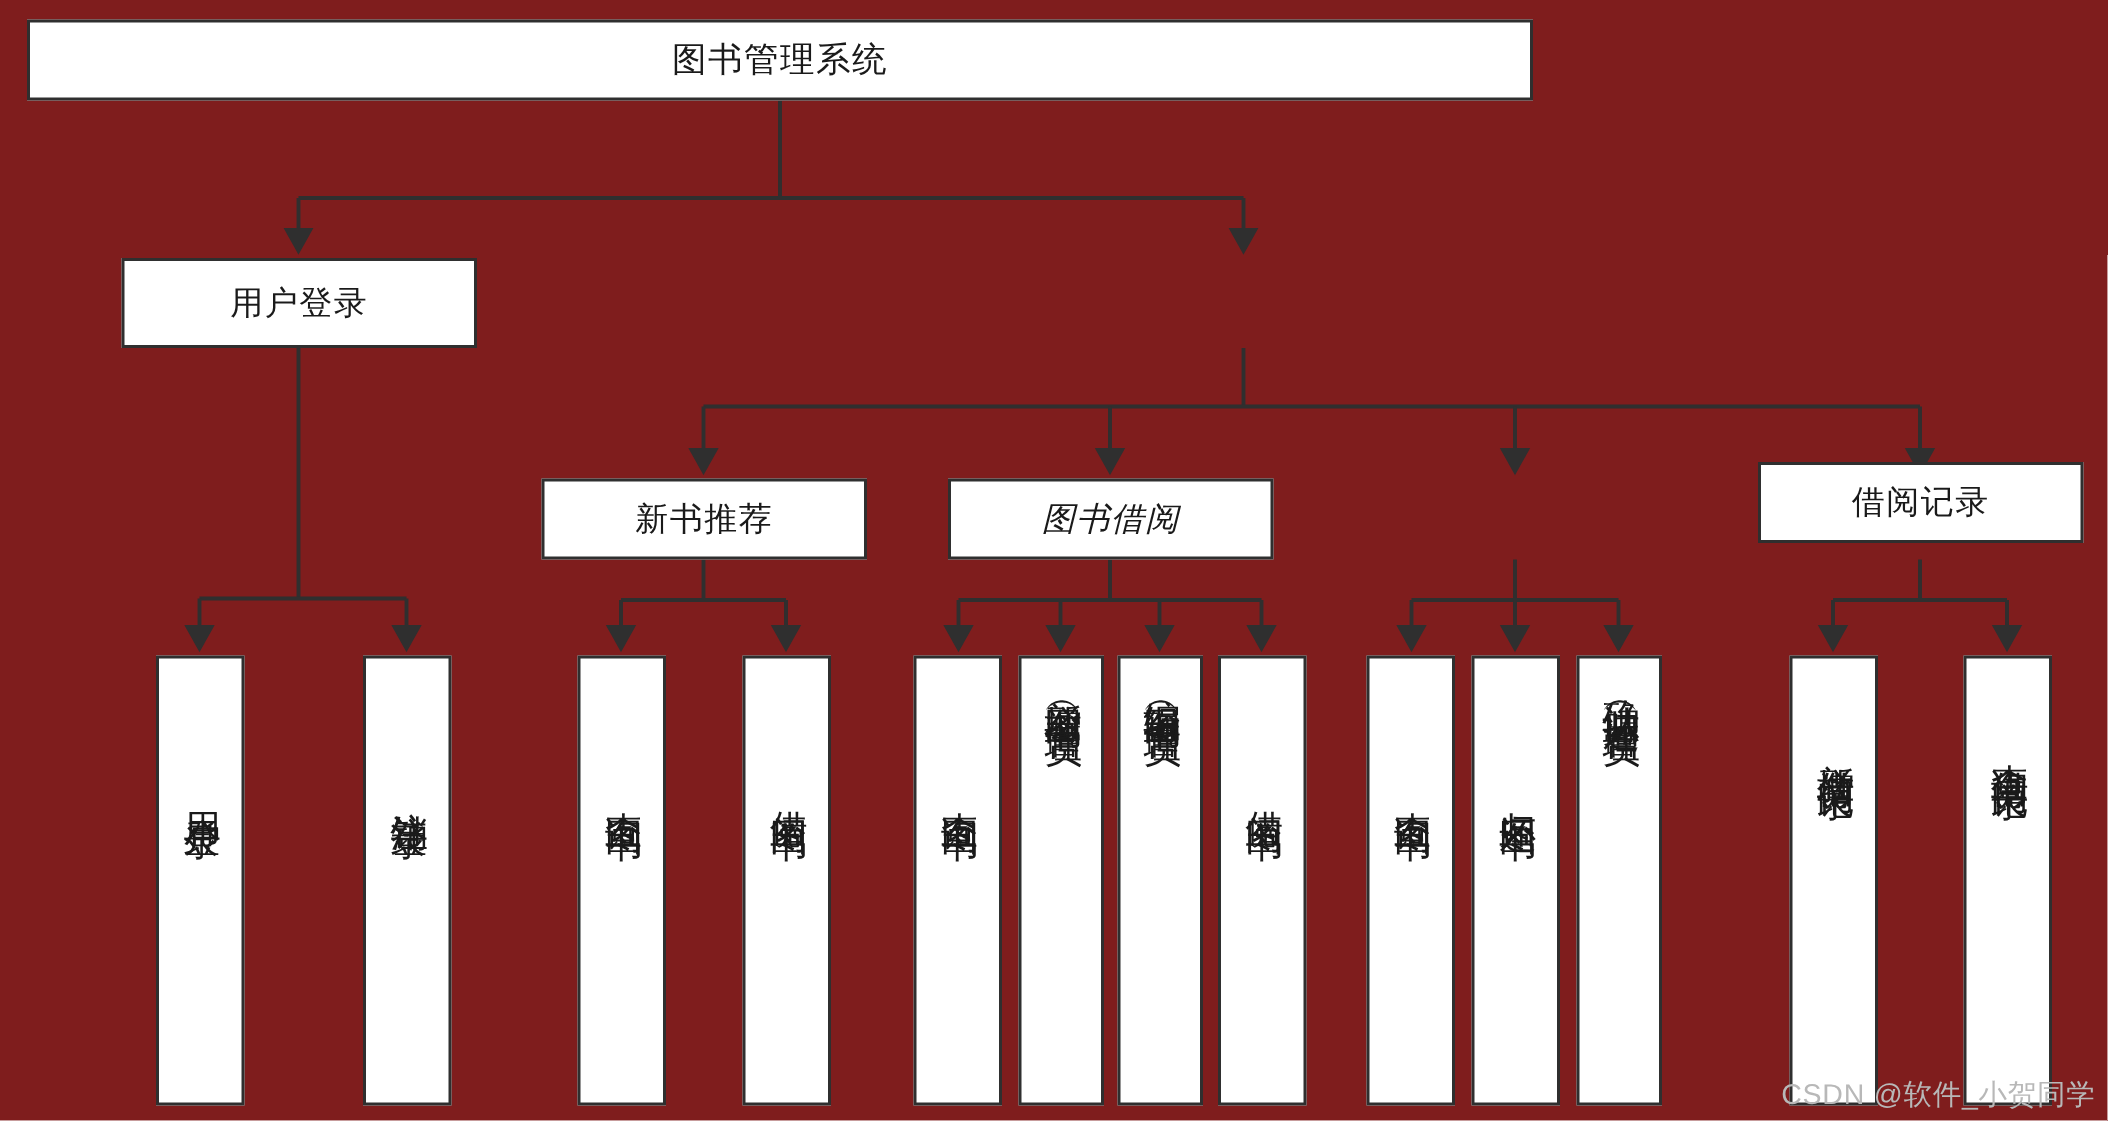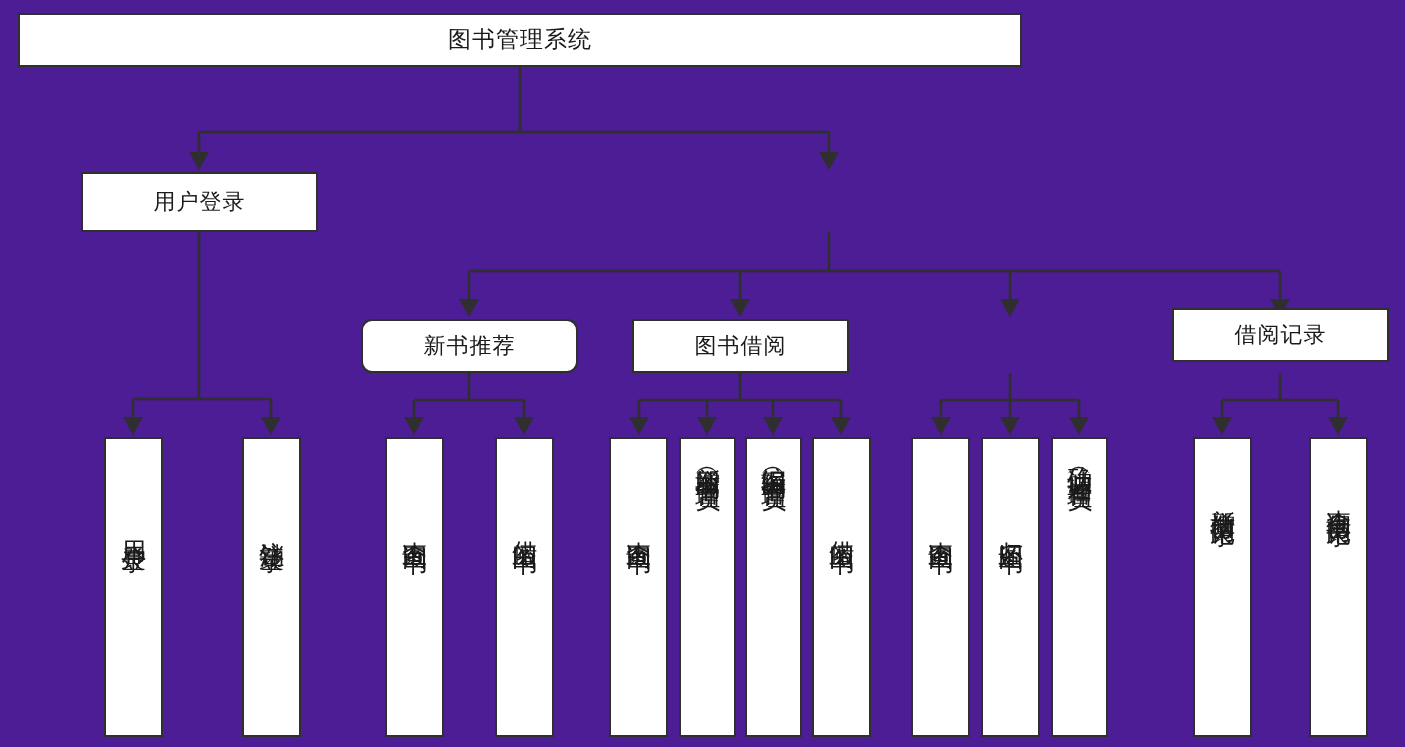--- a/index.html
+++ b/index.html
@@ -7,21 +7,21 @@
     padding: 0;
     background: #ffffff;
   }
   body {
     font-family: "Liberation Sans", "DejaVu Sans", sans-serif;
   }
   #canvas {
     position: relative;
     width: 1405px;
     height: 747px;
-    background: #4c1d95;
+    background: #7f1d1d;
     overflow: hidden;
   }
   svg.wires {
     position: absolute;
     left: 0;
     top: 0;
     width: 1405px;
     height: 747px;
     pointer-events: none;
   }
@@ -132,24 +132,24 @@
   </svg>
 
   <div class="node h-node root-node" style="left:18px; top:13px; width:1004px; height:54px;">
     <span>图书管理系统</span>
   </div>
 
   <div class="node h-node" style="left:81px; top:172px; width:237px; height:60px;">
     <span>用户登录</span>
   </div>
 
-  <div class="node h-node" style="left:361px; top:319px; width:217px; height:54px;border-radius:11px;">
+  <div class="node h-node" style="left:361px; top:319px; width:217px; height:54px;">
     <span>新书推荐</span>
   </div>
-  <div class="node h-node" style="left:632px; top:319px; width:217px; height:54px;">
+  <div class="node h-node" style="left:632px; top:319px; width:217px; height:54px;font-style:italic;">
     <span>图书借阅</span>
   </div>
   <div class="node h-node" style="left:1172px; top:308px; width:217px; height:54px;">
     <span>借阅记录</span>
   </div>
 
   <div class="node leaf-node leaf-short" style="left:104px; top:437px; width:59px; height:300px;">
     <span class="vtext">用户登录</span>
   </div>
   <div class="node leaf-node leaf-short" style="left:242px; top:437px; width:59px; height:300px;">
@@ -186,14 +186,15 @@
     <span class="vtext">确认归还（管理员）</span>
   </div>
 
   <div class="node leaf-node leaf-mid" style="left:1193px; top:437px; width:59px; height:300px;">
     <span class="vtext">新增借阅记录</span>
   </div>
   <div class="node leaf-node leaf-mid" style="left:1309px; top:437px; width:59px; height:300px;">
     <span class="vtext">查询借阅记录</span>
   </div>
 
+  <div class="watermark">CSDN @软件_小贺同学</div>
 
 </div>
 
 </body></html>

